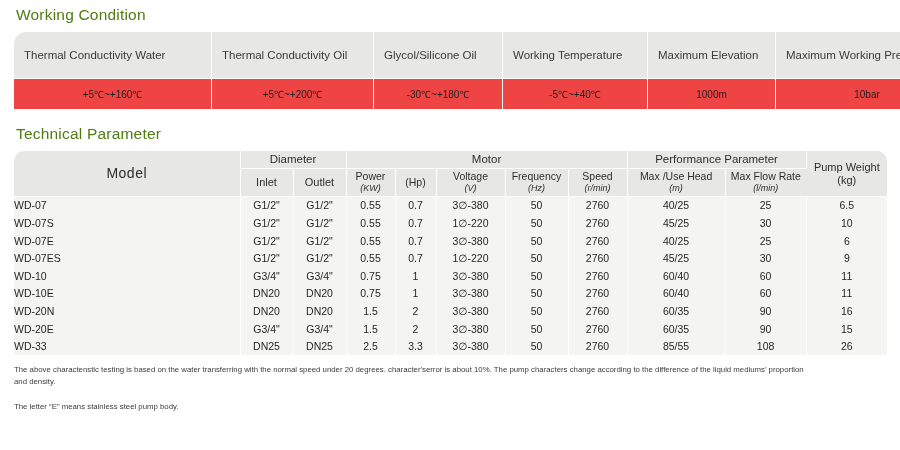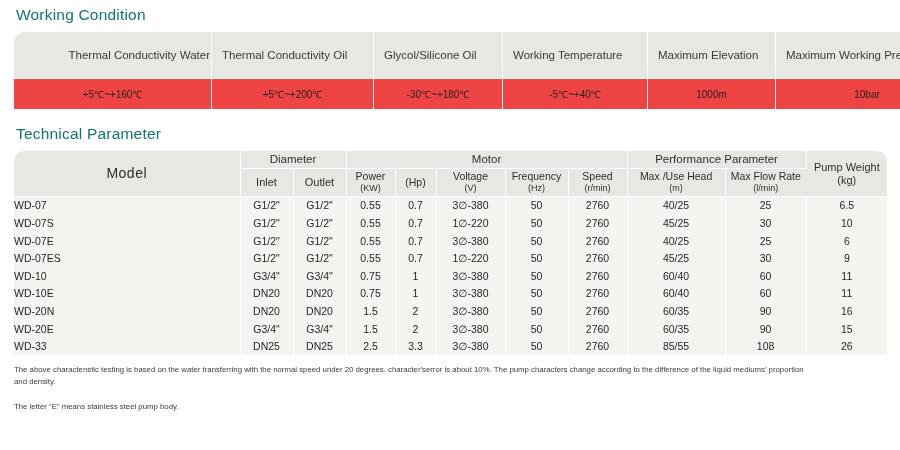--- a/index.html
+++ b/index.html
@@ -19,21 +19,21 @@
     width: 900px;
     height: 450px;
     box-sizing: border-box;
     padding: 6px 14px 0 14px;
   }
   h2.section-title {
     font-size: 15.5px;
     font-weight: normal;
     margin: 0 0 8px 2px;
     letter-spacing: 0.2px;
-    color: #0f766e;
+    color: #4d7c0f;
   }
   h2.section-title.second {
     margin-top: 16px;
   }
 
   
   table.wc {
     border-collapse: collapse;
     width: 873px;
     table-layout: fixed;
@@ -102,21 +102,21 @@
     border-right: 1px solid #ffffff;
     color: #231f20;
     padding: 0;
     line-height: 1.05;
   }
   table.tp td:last-child { border-right: none; }
   table.tp td.modelcell {
     text-align: left;
     font-size: 10.5px;
   }
-  .sub { font-size: 9px; }
+  .sub { font-size: 9px; font-style: italic; }
 
   
   .notes {
     margin-top: 9px;
     font-size: 7.8px;
     line-height: 1.45;
     color: #3b3b39;
     width: 790px;
   }
   .notes p { margin: 0; }
@@ -126,21 +126,21 @@
 <body>
 
 <div class="page">
 
   <h2 class="section-title">Working Condition</h2>
 
   <div class="wc-wrap">
     <table class="wc">
       <thead>
         <tr>
-          <td style="width:186px;border-top-left-radius:12px;text-align:right;">Thermal Conductivity Water</td>
+          <td style="width:186px;border-top-left-radius:12px;">Thermal Conductivity Water</td>
           <td style="width:150px;">Thermal Conductivity Oil</td>
           <td style="width:117px;">Glycol/Silicone Oil</td>
           <td style="width:133px;">Working Temperature</td>
           <td style="width:116px;">Maximum Elevation</td>
           <td style="width:171px;border-top-right-radius:12px;">Maximum Working Pressure</td>
         </tr>
       </thead>
       <tbody>
         <tr>
           <td>+5℃~+160℃</td>

